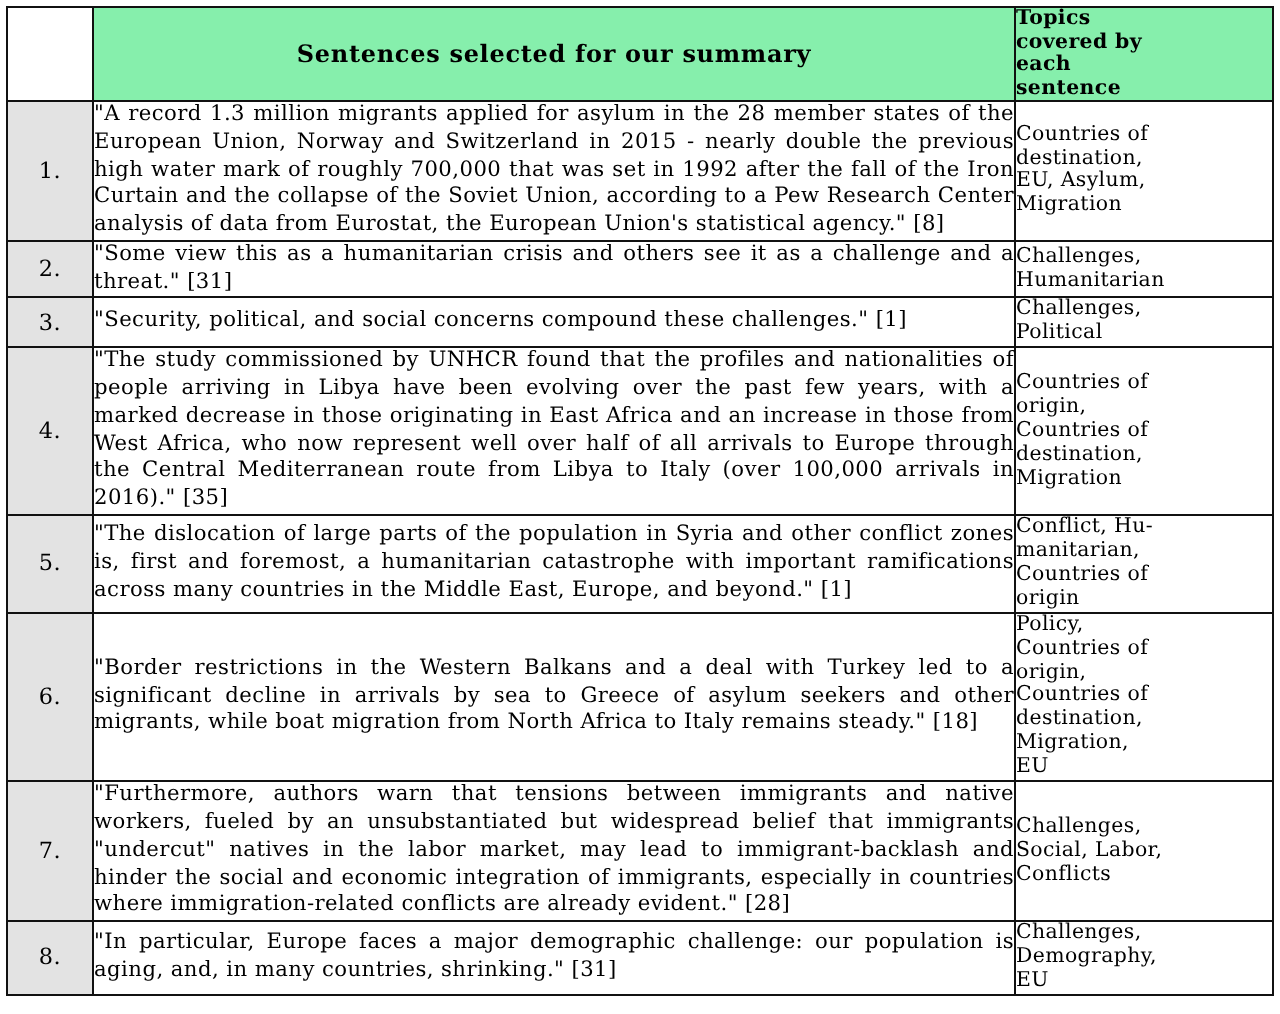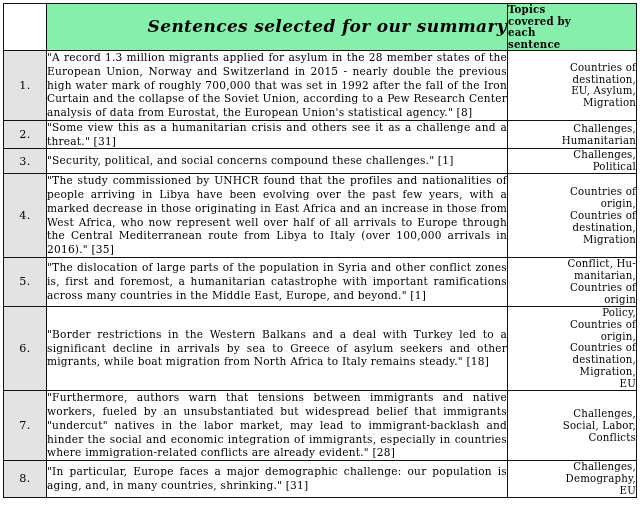--- a/index.html
+++ b/index.html
@@ -36,26 +36,25 @@
   col.col-topic  { width: 129px; }
 
   
   thead th {
     background: #86efac;
     font-weight: bold;
     vertical-align: middle;
   }
   th.h-num { background: #ffffff; }
   th.h-sent {
-    text-align: right;
+    text-align: center;
     padding: 4px 6px 4px 9px;
-    font-size: 17px;
+    font-size: 12px;
     letter-spacing: 0.35px;
     line-height: 1.25;
-    font-style: italic;
   }
   th.h-topic {
     text-align: left;
     padding: 3px 4px 3px 5px;
     font-size: 10.2px;
     line-height: 1.13;
     letter-spacing: 0.2px;
     vertical-align: top;
   }
 
@@ -72,21 +71,21 @@
     padding: 1px 7px 2px 9px;
     font-size: 10.6px;
     line-height: 1.30;
     letter-spacing: 0.22px;
     vertical-align: top;
     text-align: justify;
     text-justify: inter-word;
     hyphens: none;
   }
   td.c-topic {
-    text-align: right;
+    text-align: left;
     padding: 1px 4px 2px 5px;
     font-size: 10.2px;
     line-height: 1.17;
     letter-spacing: 0.2px;
     vertical-align: middle;
     white-space: pre-line;
   }
 </style>
 </head>
 <body>

